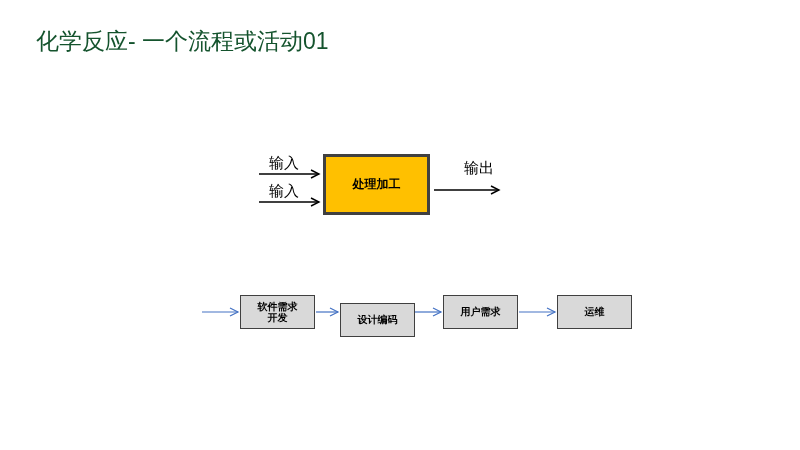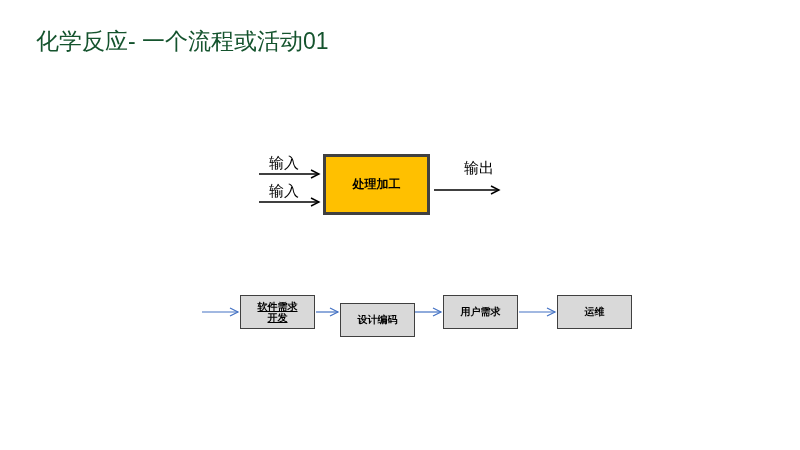--- a/index.html
+++ b/index.html
@@ -62,21 +62,21 @@
     align-items: center;
     justify-content: center;
     text-align: center;
     font-size: 10px;
     line-height: 11.5px;
     font-weight: bold;
     color: #000000;
   }
   .step-box .step-line { display: block; }
   .step-1 { left: 126px; }
-  .step-2 { left: 240px; text-decoration: underline; }
+  .step-2 { left: 240px; }
   .step-3 { left: 340px; margin-top: 8px; }
   .step-4 { left: 443px; }
   .step-5 { left: 557px; font-family: Liberation Serif, serif; }
   .connectors-layer {
     position: absolute;
     left: 0; top: 0;
     width: 800px;
     height: 450px;
     pointer-events: none;
   }

